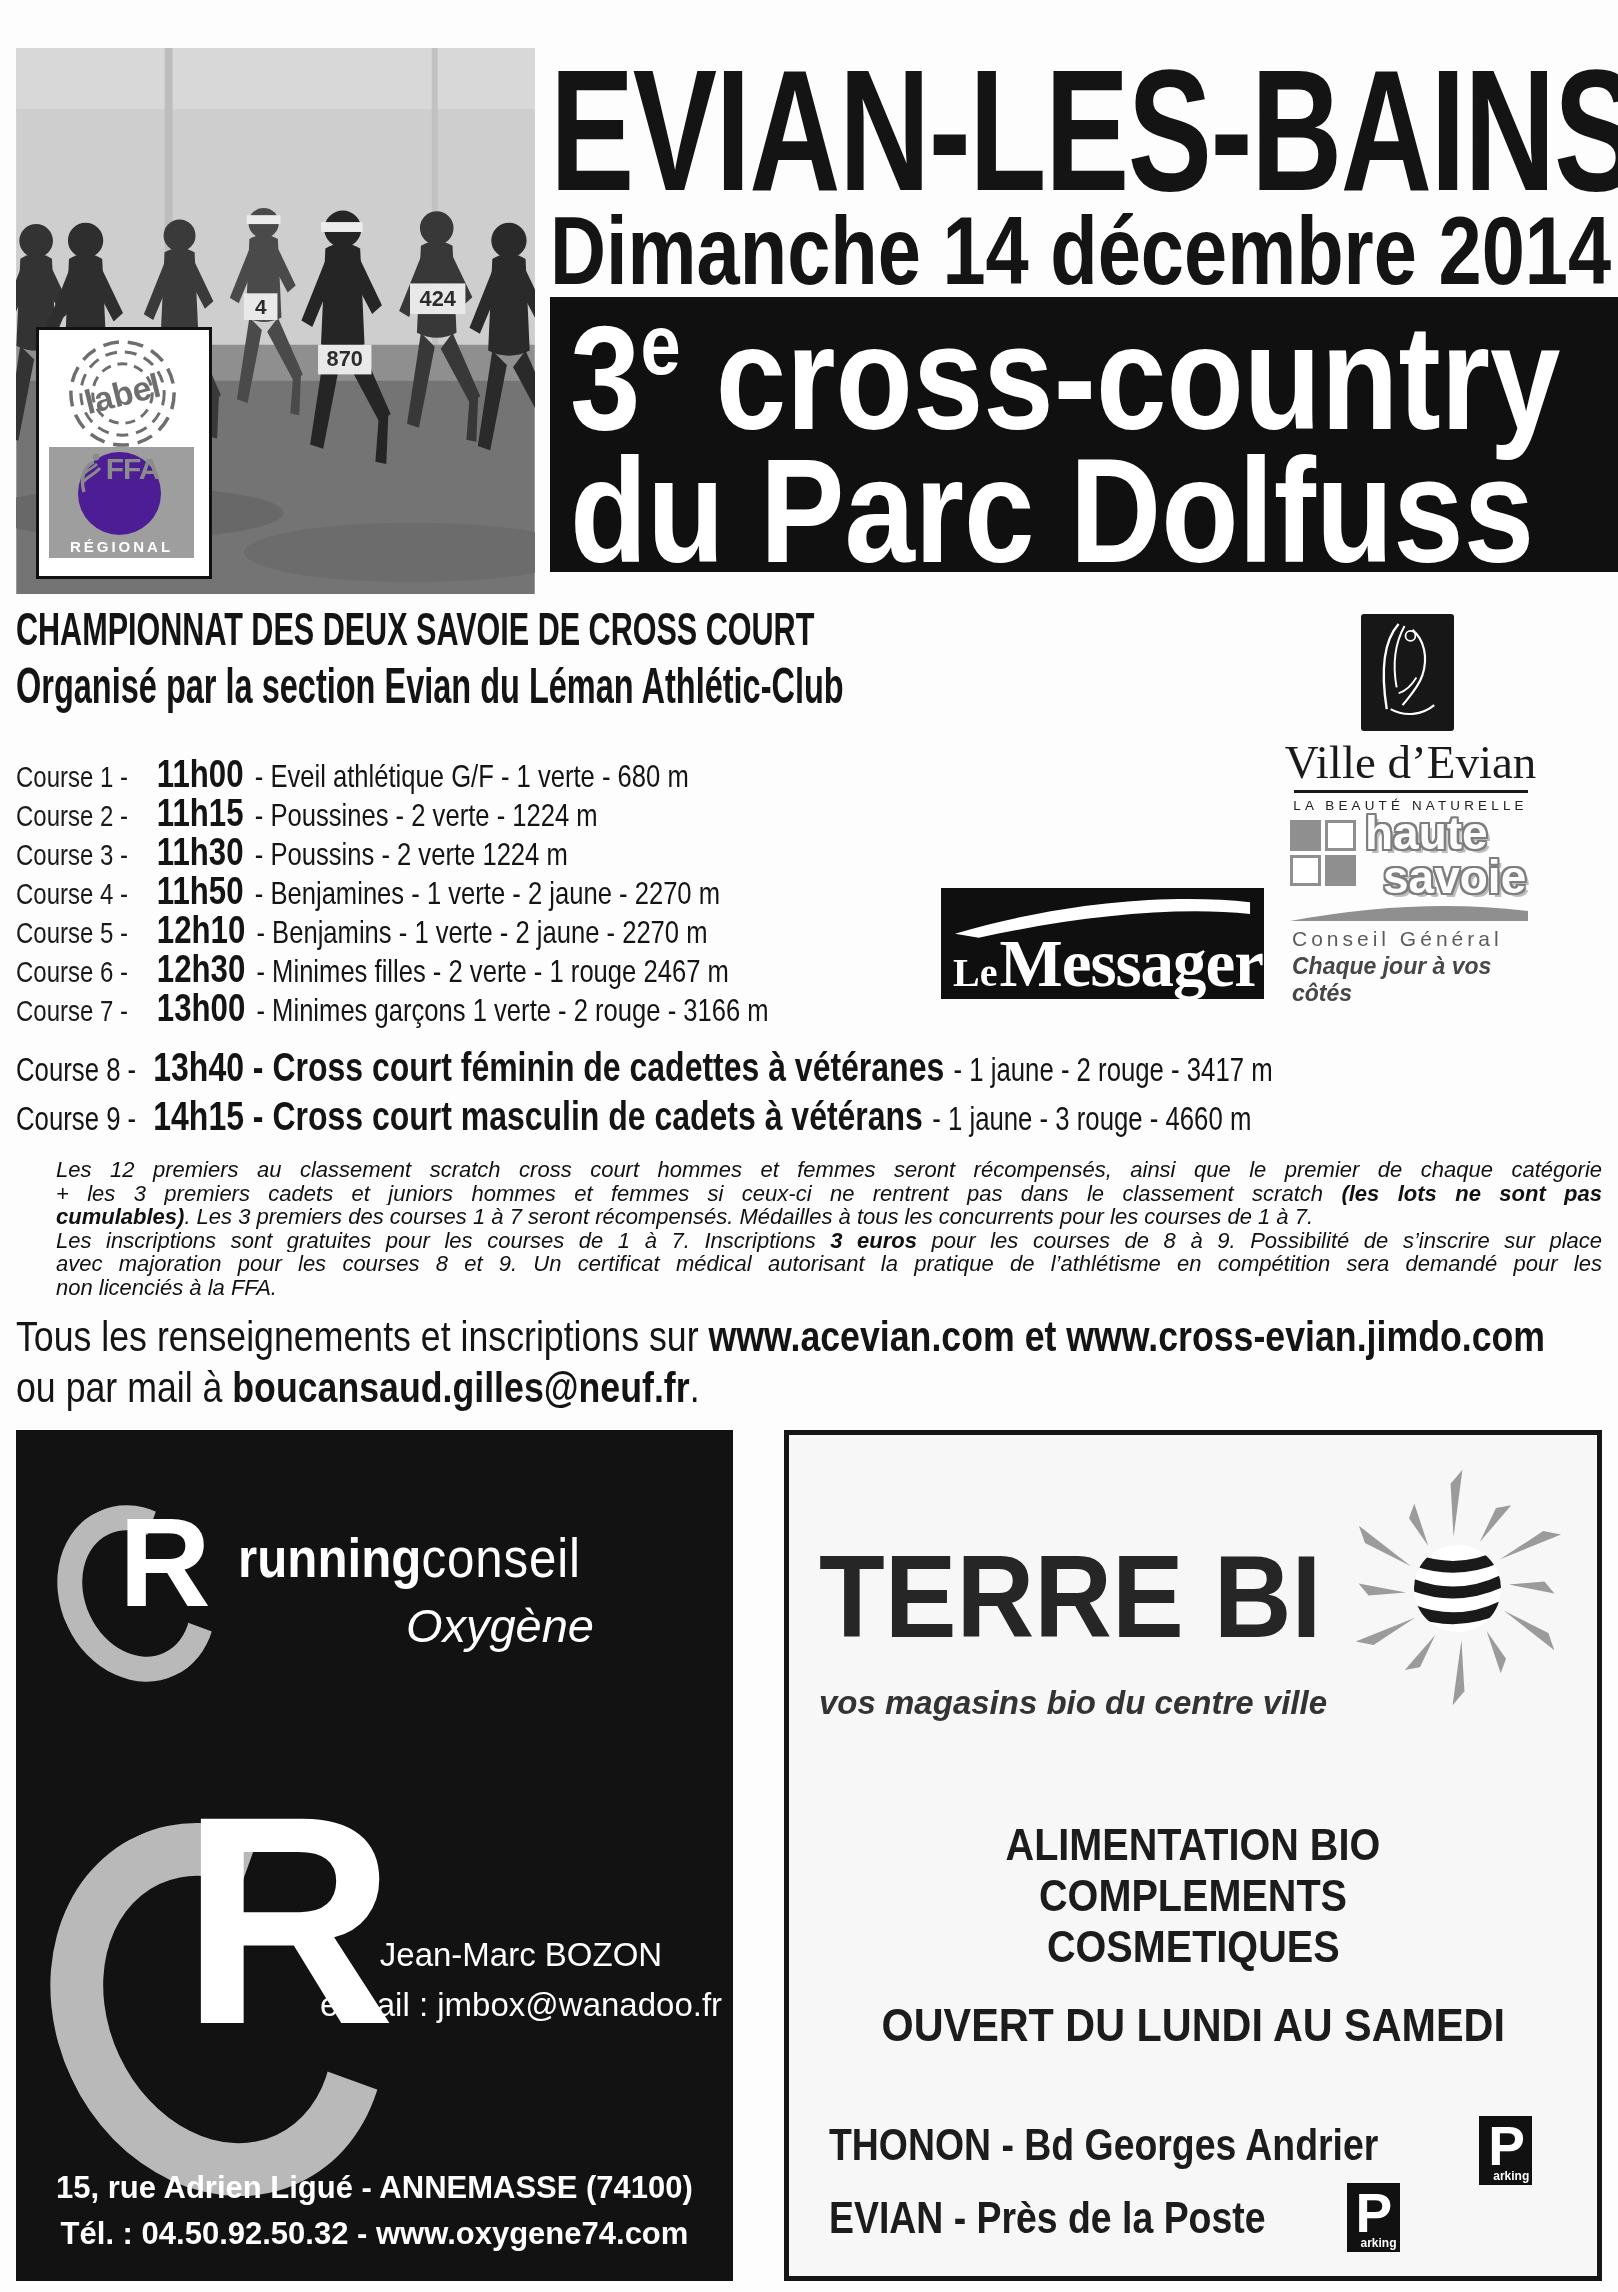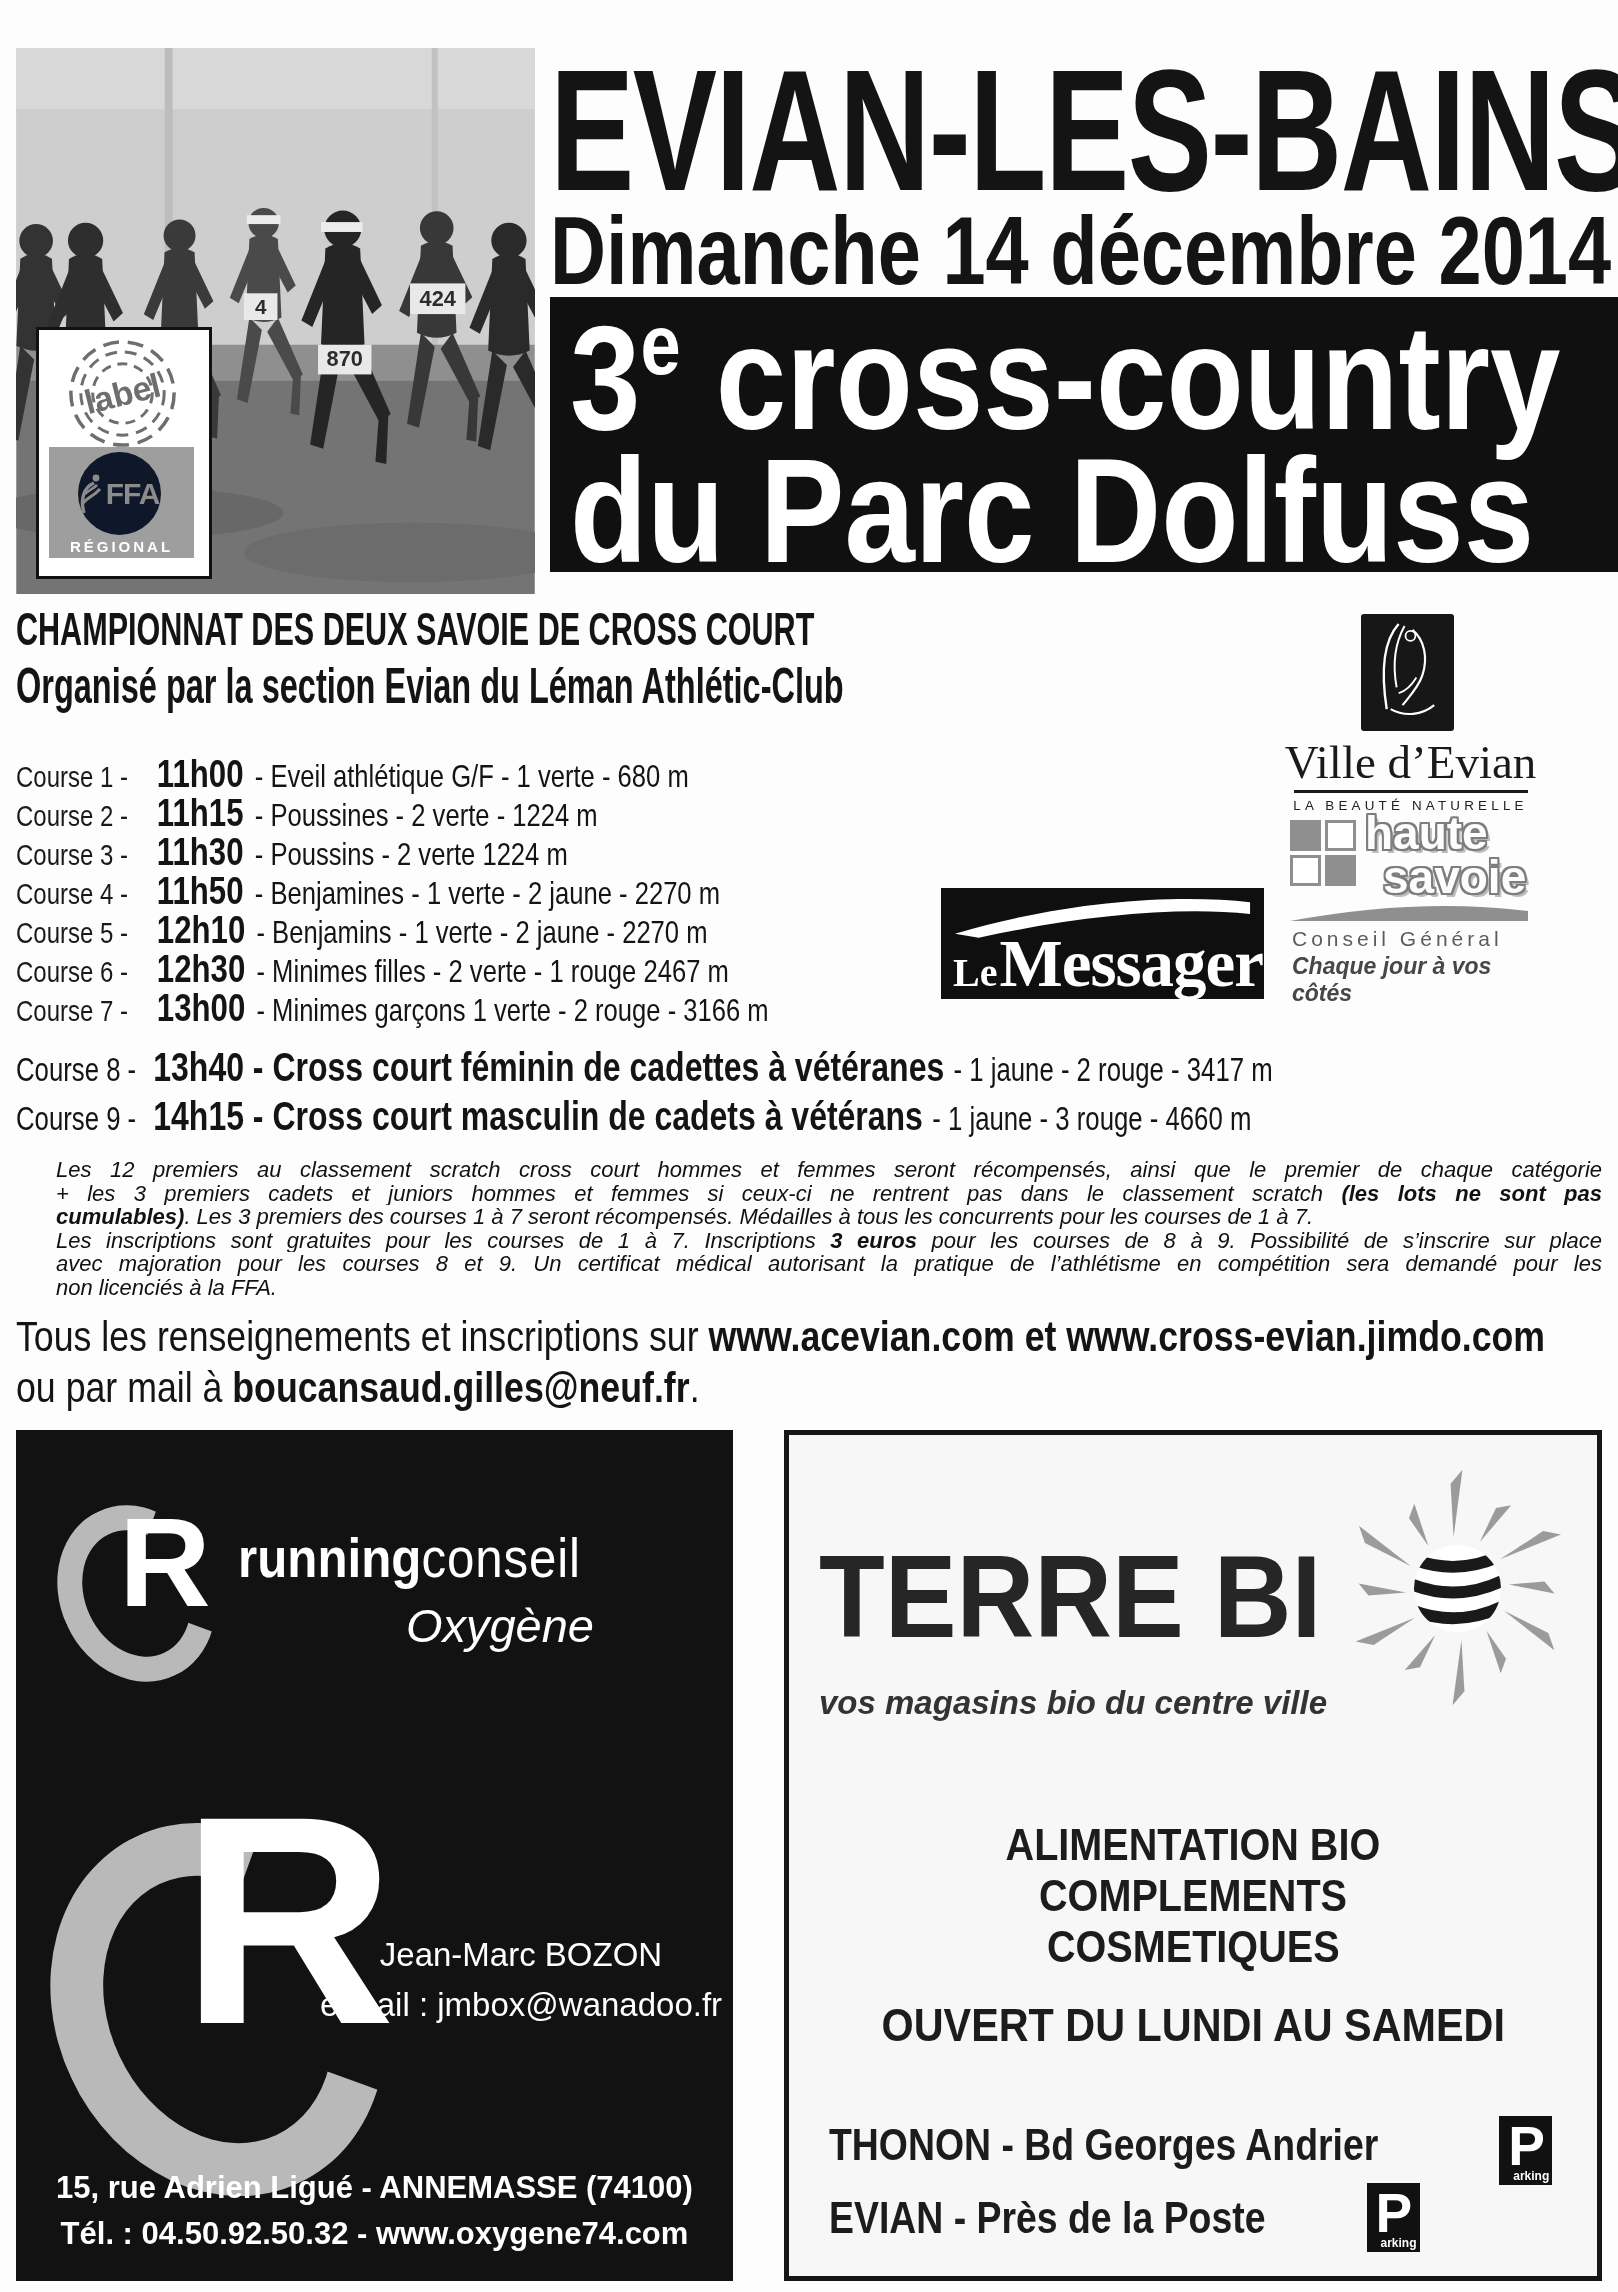--- a/index.html
+++ b/index.html
@@ -5,22 +5,22 @@
   html,body{margin:0;padding:0;background:#e9e9e9;}
   .page{position:relative;width:1619px;height:2293px;background:#fdfdfd;overflow:hidden;
         font-family:"Liberation Sans",sans-serif;color:#141414;}
   .abs{position:absolute;}
   .cx{display:inline-block;transform-origin:0 0;white-space:nowrap;}
 
   
   .photo{left:16px;top:48px;width:519px;height:546px;}
   .ffa-box{left:36px;top:327px;width:170px;height:246px;background:#fff;border:3px solid #111;z-index:3;}
   .ffa-panel{position:absolute;left:10px;top:117px;width:145px;height:111px;background:#9e9e9e;}
-  .ffa-circle{position:absolute;left:29px;top:5px;width:83px;height:83px;background:#0f172a;border-radius:50%;
-              display:flex;align-items:center;justify-content:center;gap:2px;}
+  .ffa-circle{position:absolute;left:29px;top:5px;width:83px;height:83px;background:#4c1d95;border-radius:50%;
+              display:flex;justify-content:center;gap:2px;}
   .ffa-txt{font-size:30px;font-weight:800;color:#8b8b8b;letter-spacing:-1px;}
   .ffa-reg{position:absolute;left:0;bottom:3px;width:100%;text-align:center;font-size:15px;
            font-weight:700;letter-spacing:3px;color:#fff;}
   .t-title{left:550px;top:44px;font-weight:800;}
   .t-title .cx{font-size:173px;line-height:1;letter-spacing:-2px;transform:scaleX(.73);}
   .t-date{left:550px;top:202px;font-weight:700;}
   .t-date .cx{font-size:97px;line-height:1;transform:scaleX(.8);}
   .t-black{left:550px;top:297px;width:1068px;height:275px;background:#101010;color:#fff;}
   .t-black .bl{position:absolute;left:20px;font-weight:700;}
   .t-black .bl .cx{font-size:149px;line-height:1;transform:scaleX(.85);}
@@ -100,21 +100,21 @@
   .tb-name{position:absolute;left:30px;top:103px;font-weight:800;color:#262626;}
   .tb-name .cx{font-size:117px;line-height:1;transform:scaleX(.92);}
   .tb-tag{position:absolute;left:30px;top:249px;font-size:33px;font-weight:700;font-style:italic;color:#333;}
   .tb-mid{position:absolute;left:0;top:384px;width:808px;text-align:center;
           font-size:45px;font-weight:800;line-height:51px;color:#1c1c1c;}
   .tb-mid .cx{transform:scaleX(.88);transform-origin:50% 0;}
   .tb-open{position:absolute;left:0;top:562px;width:808px;text-align:center;
            font-size:47px;font-weight:800;color:#1c1c1c;}
   .tb-open .cx{transform:scaleX(.88);transform-origin:50% 0;}
   .tb-loc{position:absolute;left:40px;white-space:nowrap;display:flex;align-items:center;
-          font-size:44px;font-weight:700;color:#1c1c1c;gap:20px;}
+          font-size:44px;font-weight:700;color:#1c1c1c;}
   .tb-loc .cx{transform:scaleX(.85);}
   .loc1{top:675px;} .loc2{top:748px;}
   .parking{display:inline-block;position:relative;width:53px;height:69px;background:#111;
            color:#fff;margin-left:4px;flex:0 0 auto;}
   .p-big{position:absolute;left:9px;top:-2px;font-size:55px;font-weight:700;line-height:65px;}
   .p-small{position:absolute;right:3px;bottom:2px;font-size:12px;font-weight:700;}
   .loc1 .parking{transform:translateY(6px);}
   svg{display:block;}
 </style>
 </head>

